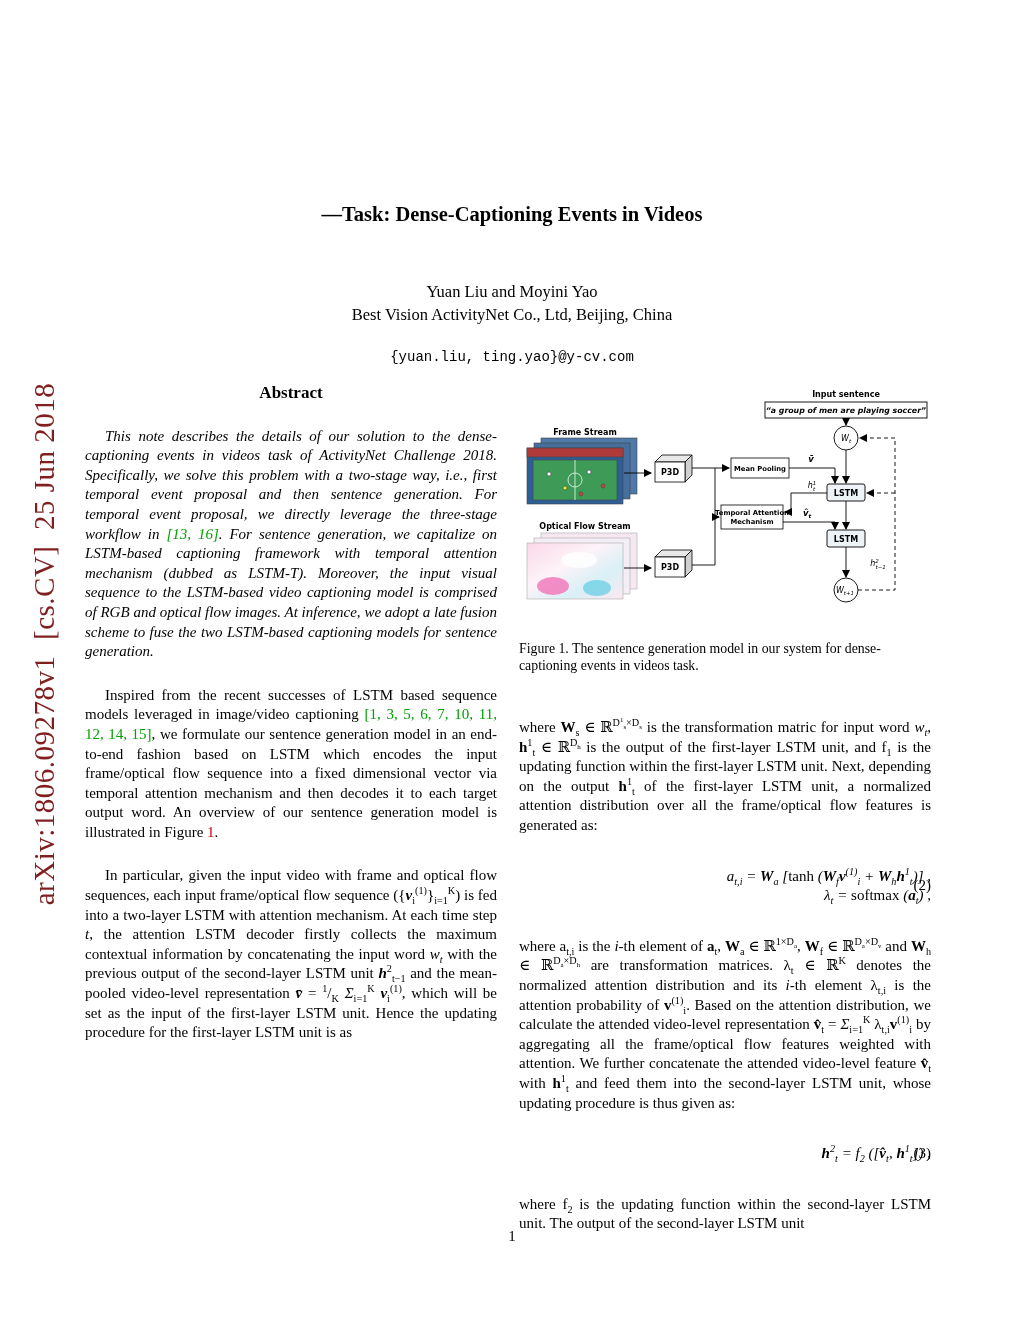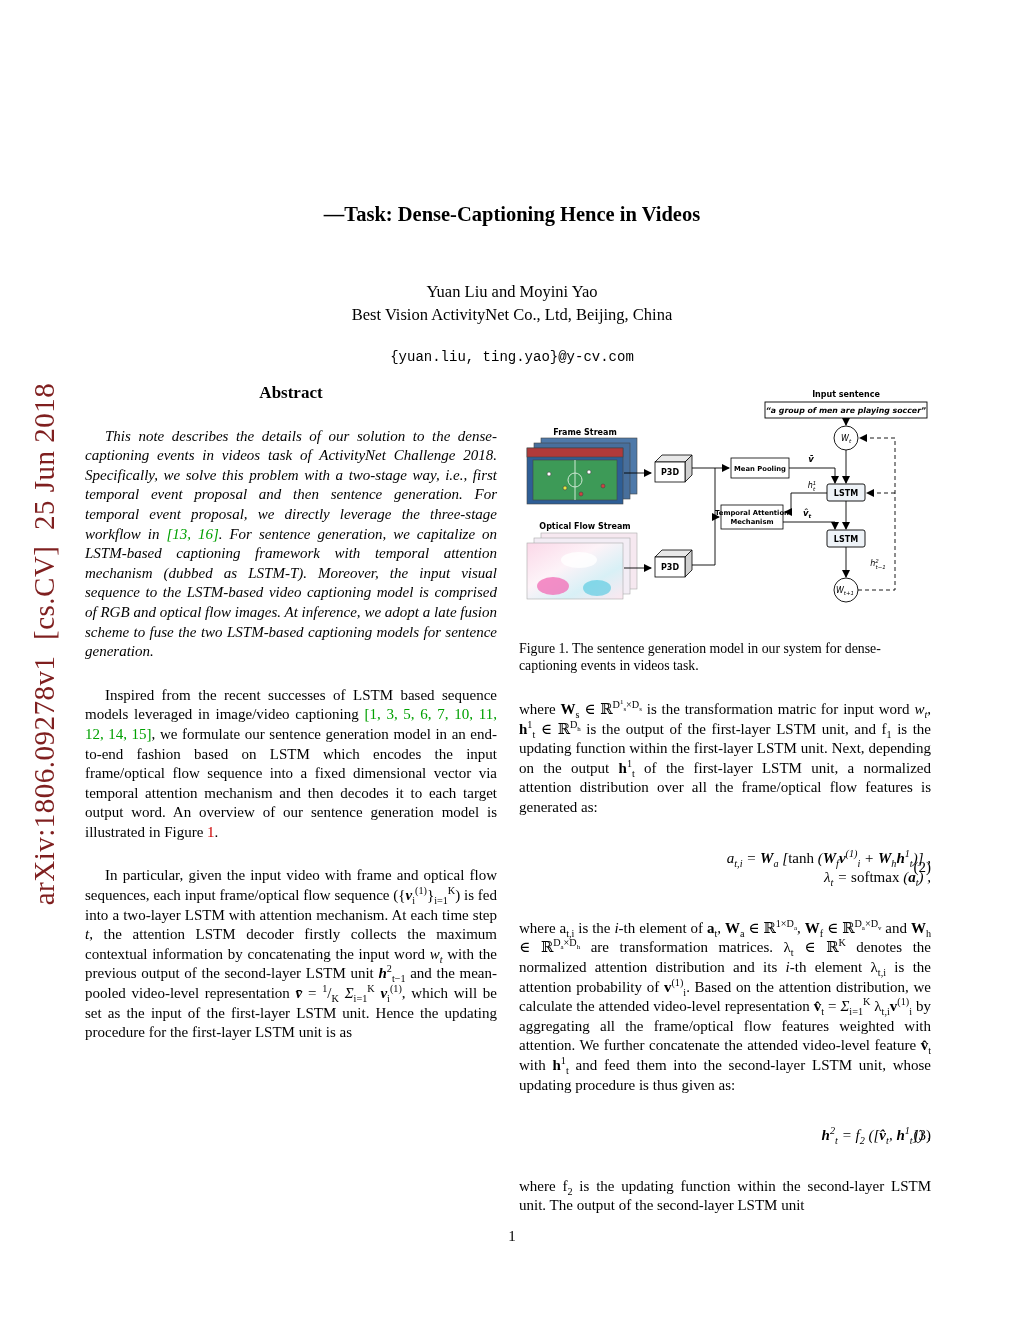--- a/index.html
+++ b/index.html
@@ -44,21 +44,21 @@
 
   .eq-row { position:relative; text-align:right; margin:31px 0; }
   .equation { font-style:italic; font-size:15px; }
   .equation .rm { font-style:normal; }
   .eq-num { position:absolute; right:0; top:50%; transform:translateY(-50%); font-style:normal; }
 
   sub, sup { font-size:68%; line-height:0; }
   .cite   { color:var(--citation-green,#00a000); }
   .figref { color:var(--ref-red,#cc0000); }
 
-  .figure { display:block; margin-bottom:26px; }
+  .figure { display:block; margin-bottom:44px; }
   .figure svg { display:block; width:412px; height:240px; }
   .fig-caption { font-size:13.8px; line-height:17px; margin-top:12px; text-align:left; }
 
   .page-number { position:absolute; top:1228px; left:0; width:100%; text-align:center; font-size:15px; }
 
   
   .flabel { font-family:"DejaVu Sans",sans-serif; font-size:8px; font-weight:bold; fill:#000; }
   .fbold  { font-family:"DejaVu Sans",sans-serif; font-size:8px; font-weight:bold; fill:#000; }
   .fsmall { font-family:"DejaVu Sans",sans-serif; font-size:6.8px; font-weight:bold; fill:#000; }
   .fsent  { font-family:"DejaVu Sans",sans-serif; font-size:7.8px; font-weight:bold; font-style:italic; fill:#000; }
@@ -67,21 +67,21 @@
 </style>
 </head>
 <body>
 
 <div class="page">
 
   <div class="arxiv-stamp">arXiv:1806.09278v1  [cs.CV]  25 Jun 2018</div>
 
   <h1 class="title">
     <br>
-    <span>—Task: Dense-Captioning Hence in Videos</span>
+    <span>—Task: Dense-Captioning Events in Videos</span>
   </h1>
 
   <div class="authors">
     <div>Yuan Liu and Moyini Yao</div>
     <div>Best Vision ActivityNet Co., Ltd, Beijing, China</div>
     <div class="email">{yuan.liu, ting.yao}@y-cv.com</div>
   </div>
 
   <div class="col col-left">
     <div class="abstract-heading">Abstract</div>

